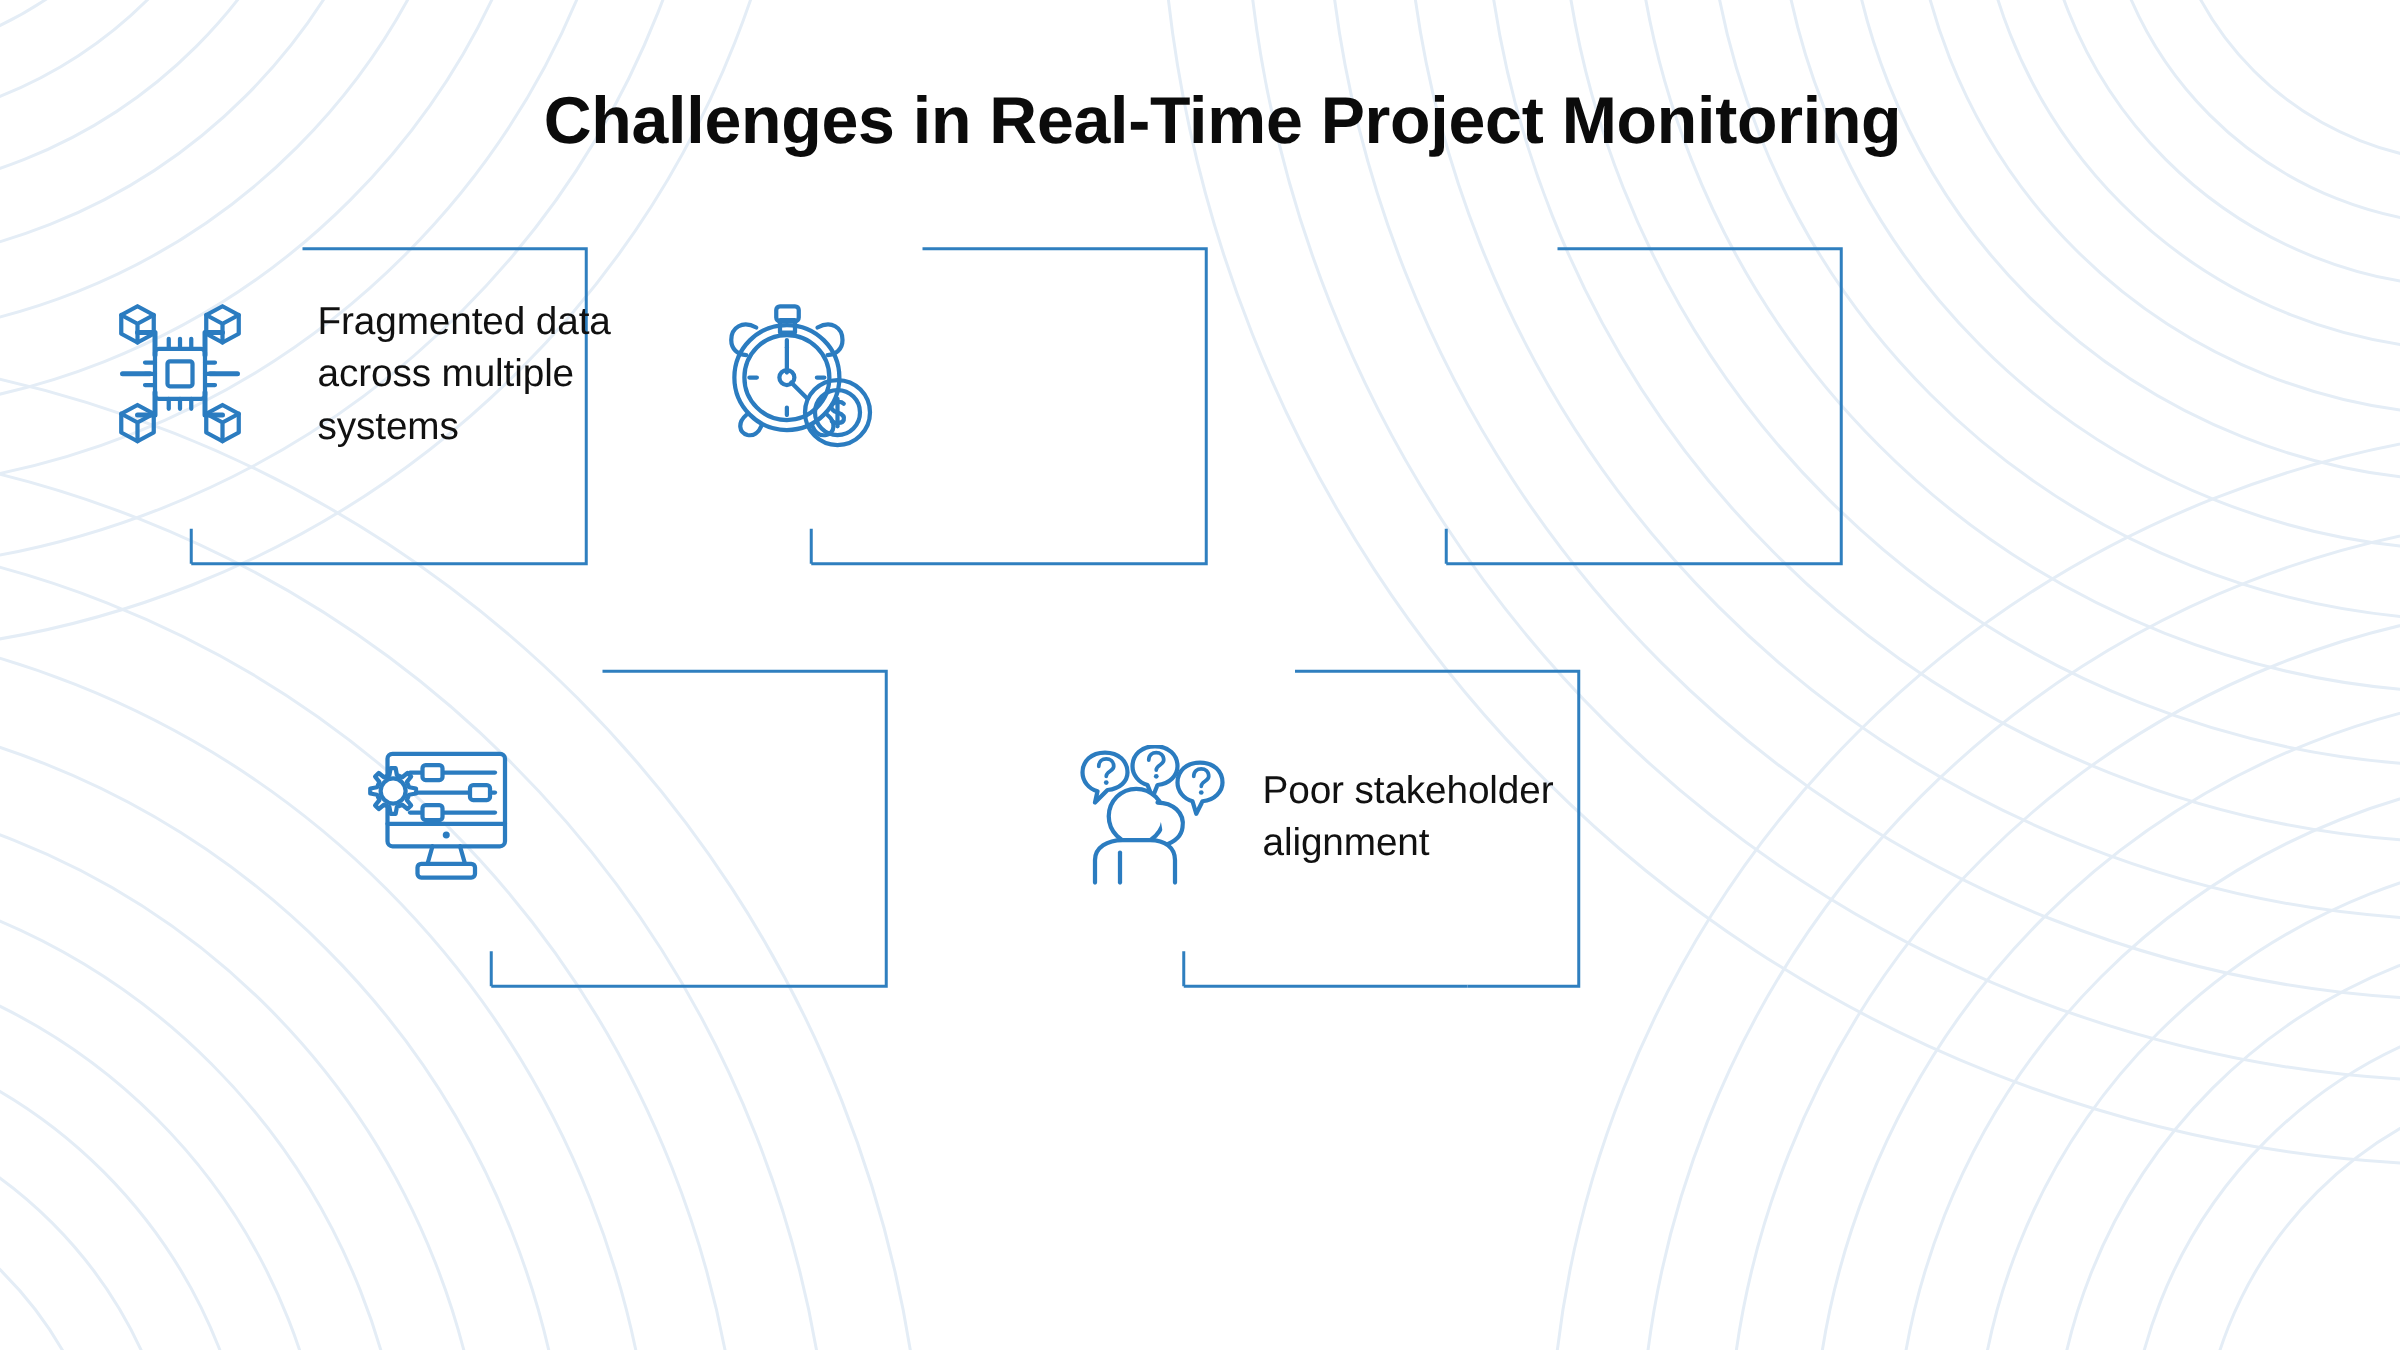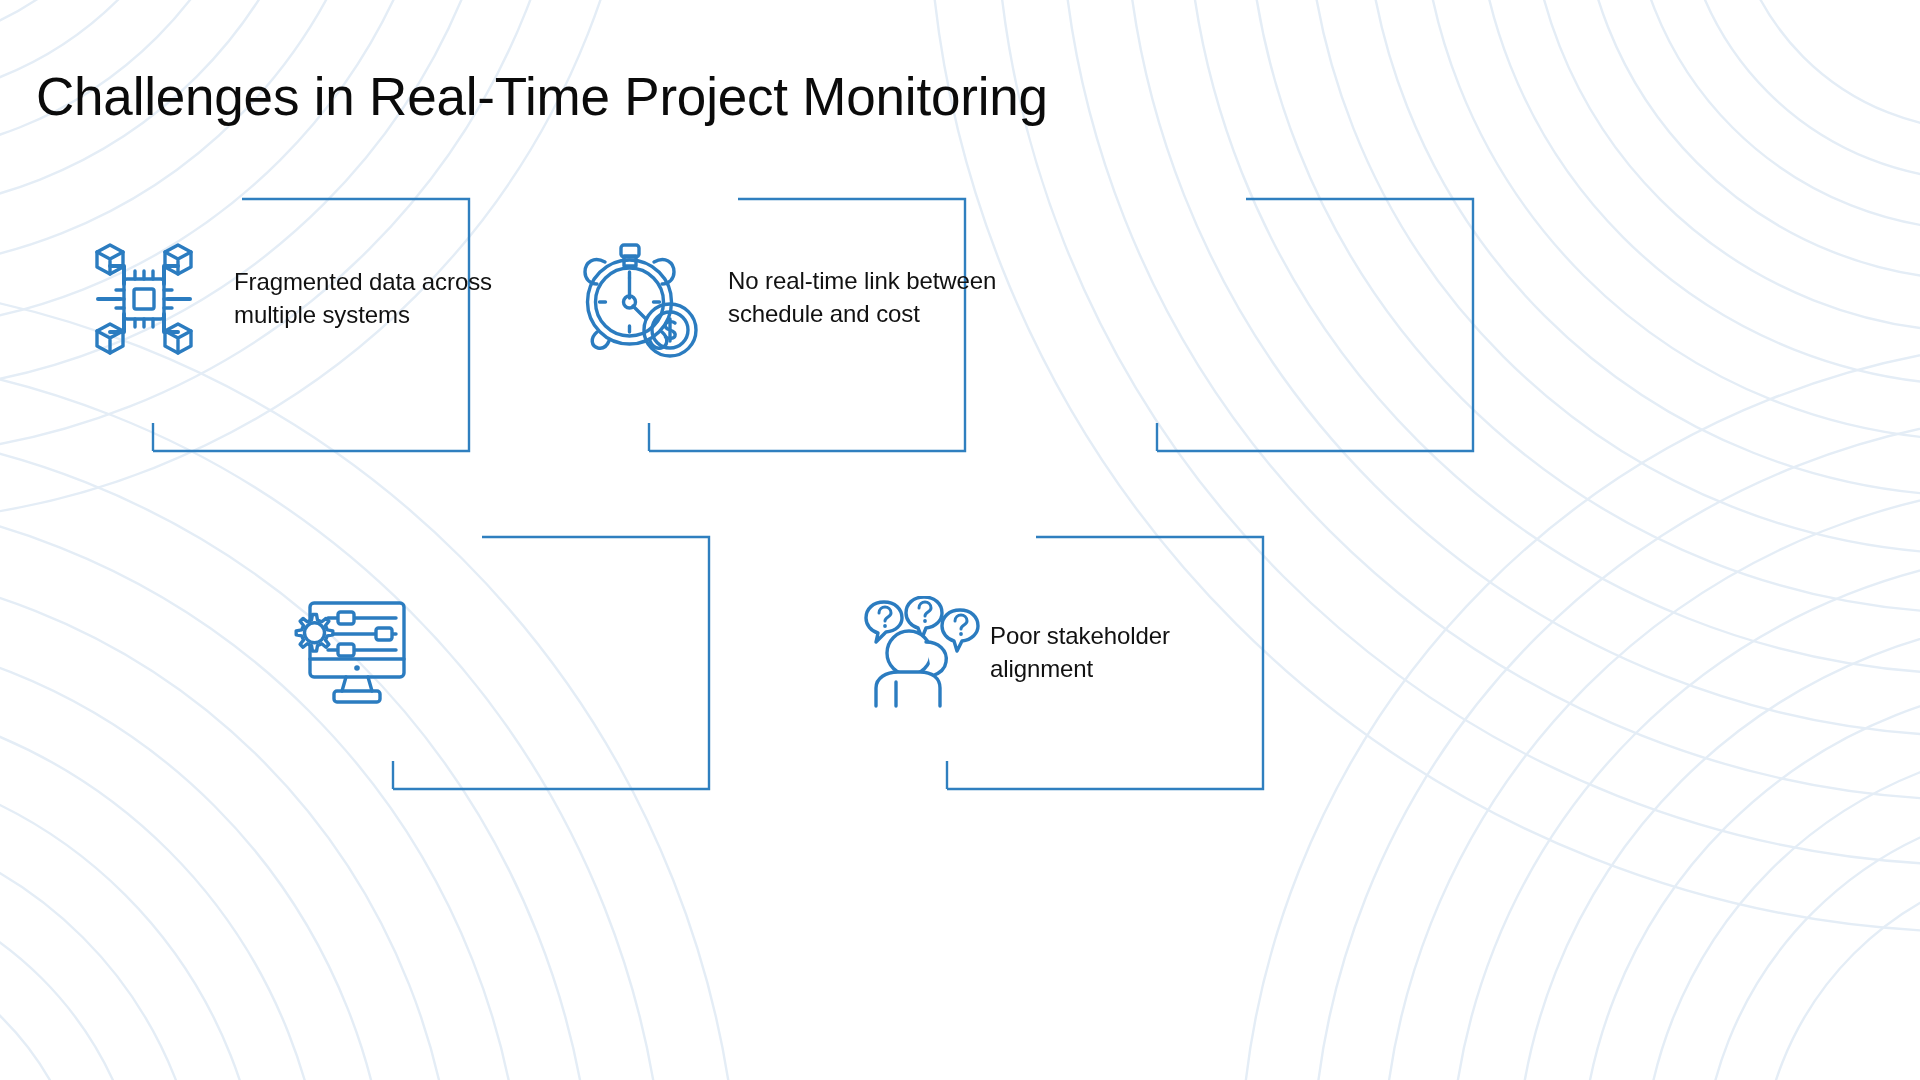--- a/index.html
+++ b/index.html
@@ -14,23 +14,23 @@
   
   #bg-deco{
     position:absolute; inset:0; width:1920px; height:1080px;
     pointer-events:none; z-index:0;
   }
 
   
   .title{
     position:absolute;
     top:66px; left:0; width:1920px;
-    text-align:left;
+    text-align:center;
     font-size:53px;
-    font-weight:400;
+    font-weight:700;
     letter-spacing:-0.2px;
     color:#0b0b0b;
     z-index:3;
     white-space:nowrap;
     padding-left:36px;
   }
 
   
   .cards{ position:absolute; inset:0; z-index:2; }
 
@@ -45,25 +45,26 @@
     align-items:center;
     gap:26px;
   }
 
   .icon-wrap{
     flex:0 0 auto;
     display:flex; align-items:center; justify-content:center;
   }
 
   .card-text{
-    font-size:24px;
+    font-size:31px;
     line-height:1.36;
     color:#111111;
     font-weight:400;
     letter-spacing:-0.1px;
+    margin-left:20px;
   }
 
   
   #card-1{ left:152px;  top:198px; width:318px; height:254px; }
   #card-2{ left:648px;  top:198px; width:318px; height:254px; }
   #card-3{ left:1156px; top:198px; width:318px; height:254px; }
   #card-4{ left:392px;  top:536px; width:318px; height:254px; }
   #card-5{ left:946px;  top:536px; width:318px; height:254px; }
 
   
@@ -232,21 +233,20 @@
           <path d="M53.5 42 L53.5 62"></path>
           <path d="M57 70 L70 83"></path>
           <circle cx="53.5" cy="66" r="6"></circle>
 
           <circle cx="94" cy="94" r="26"></circle>
           <circle cx="94" cy="94" r="18"></circle>
           <path d="M94 83 L94 105"></path>
           <path d="M99 87 C97 85 91 85 89.5 88 C88 91 91 93 94 94 C97 95 100 97 99 100 C98 103 92 103 89.5 101"></path>
         </svg>
       </div>
-      <div class="card-text">No real-time link between schedule and cost</div>
     </div>
   </div>
 
   <div class="card" id="card-3">
     <svg class="frame" viewBox="0 0 318 254" xmlns="http://www.w3.org/2000/svg">
       <path d="M 90 1 L 317 1 L 317 253 L 228 253" fill="none" stroke="#2f7fbf" stroke-width="2.4"></path>
       <path d="M 1 253 L 228 253" fill="none" stroke="#2f7fbf" stroke-width="2.4"></path>
       <path d="M 1 253 L 1 225" fill="none" stroke="#2f7fbf" stroke-width="2.4"></path>
     </svg>
   </div>

